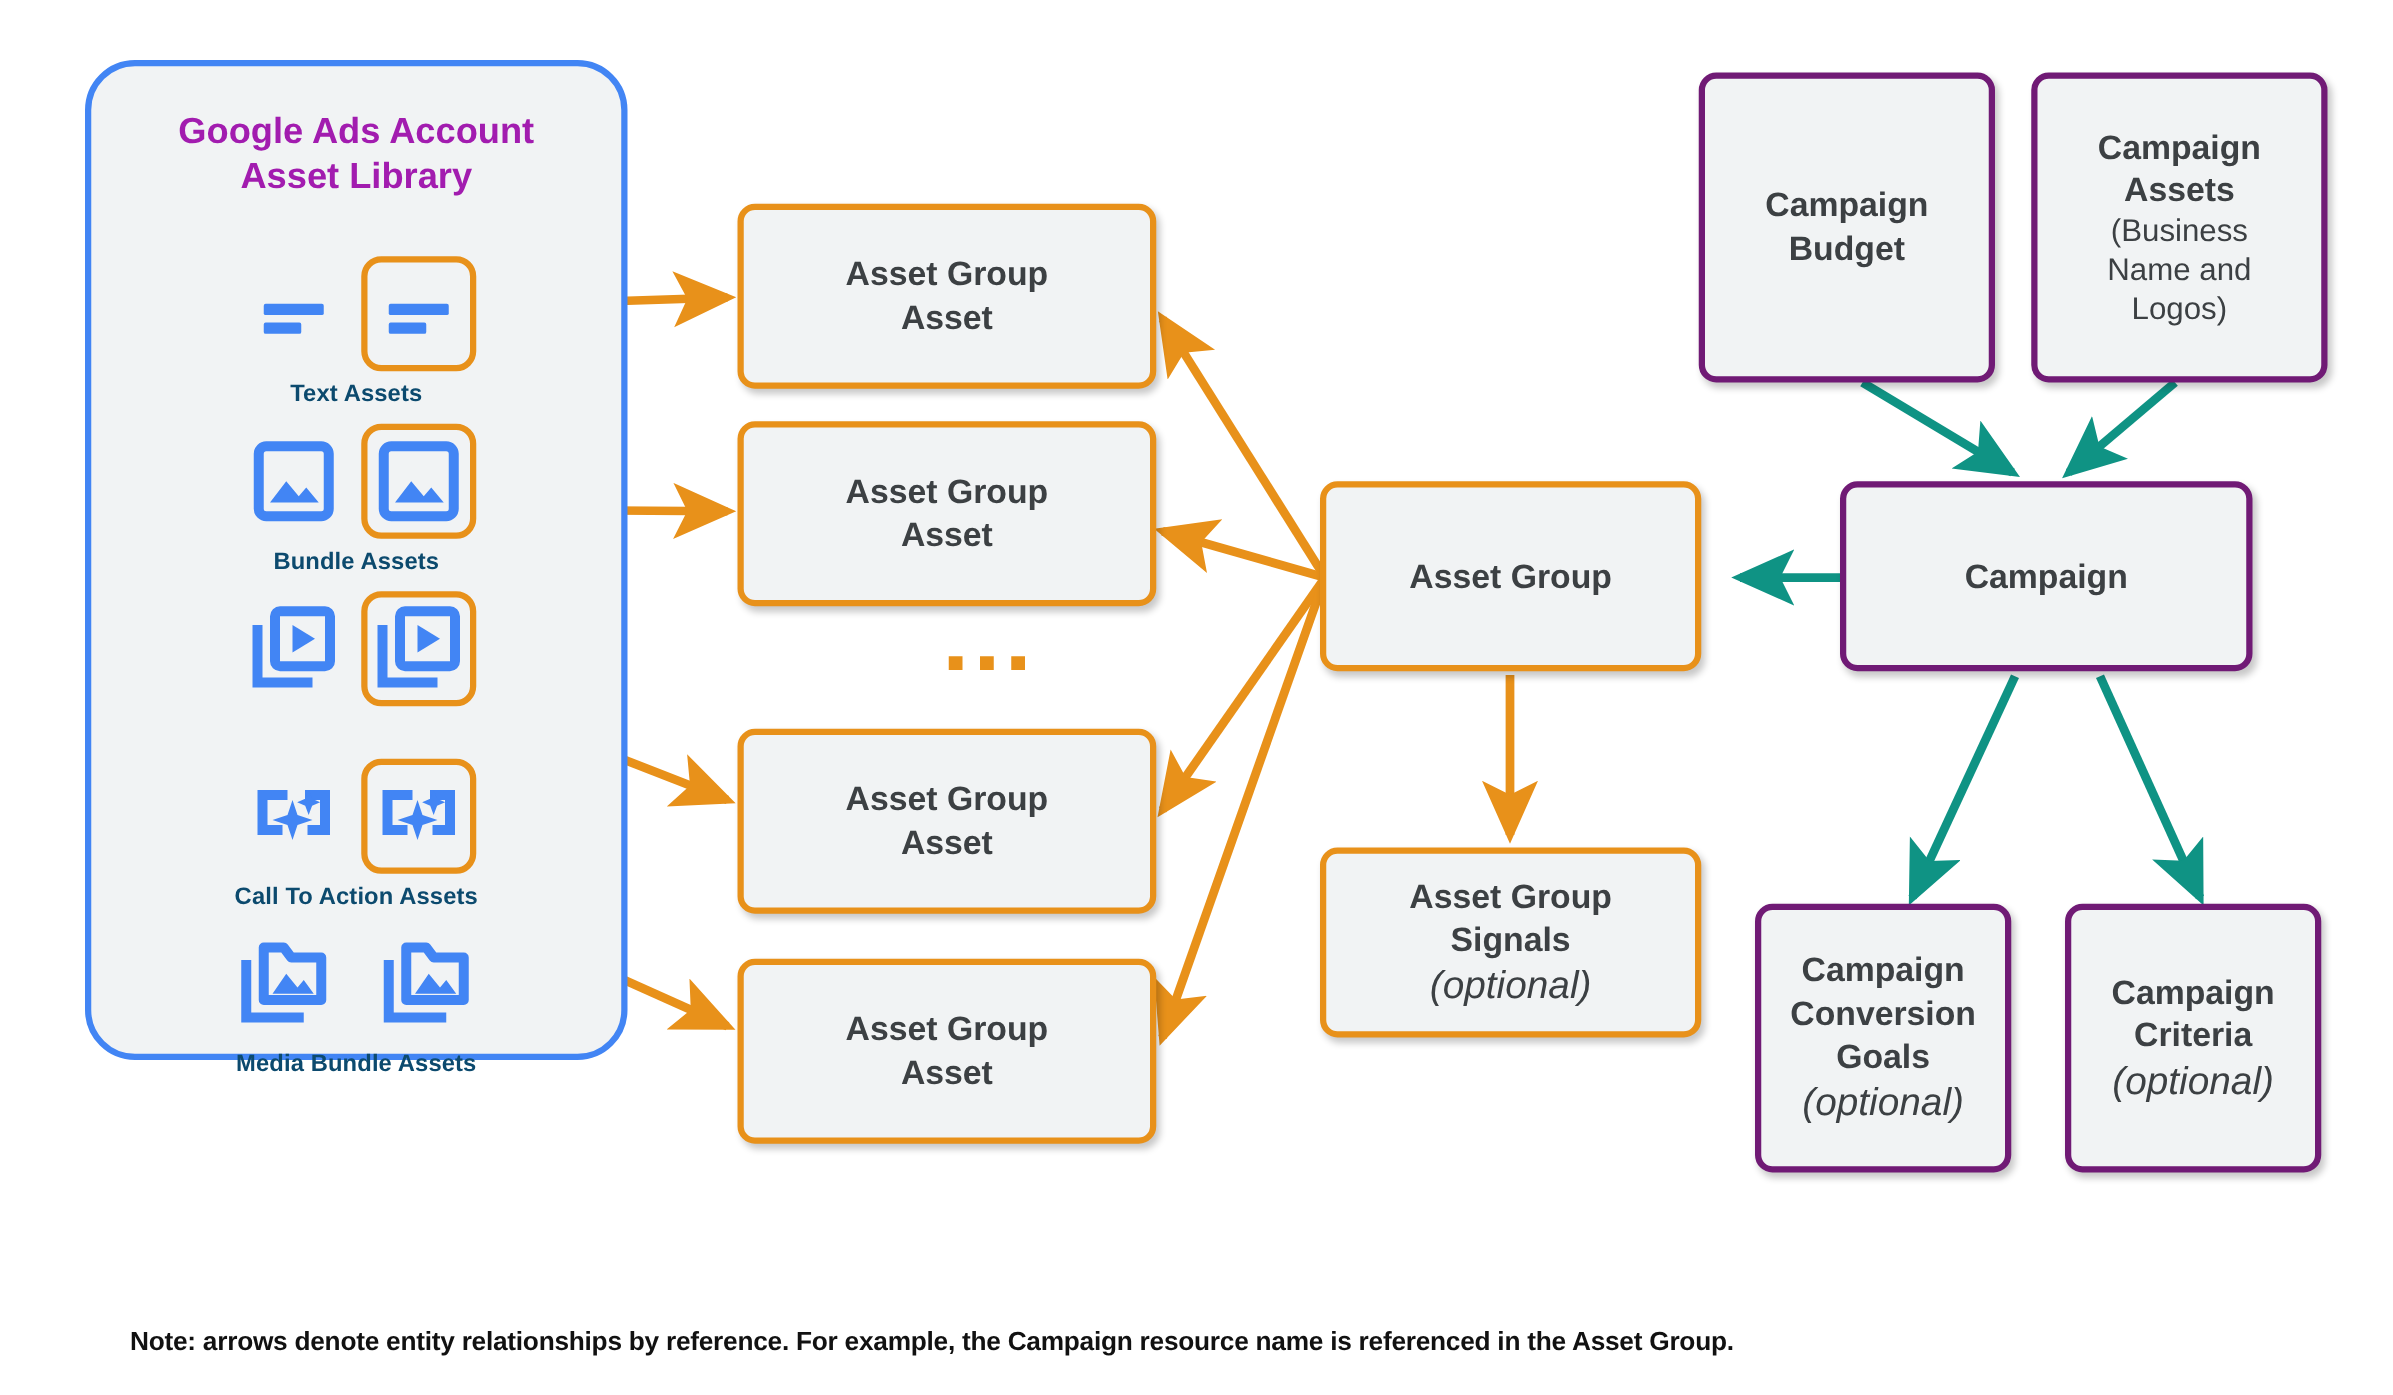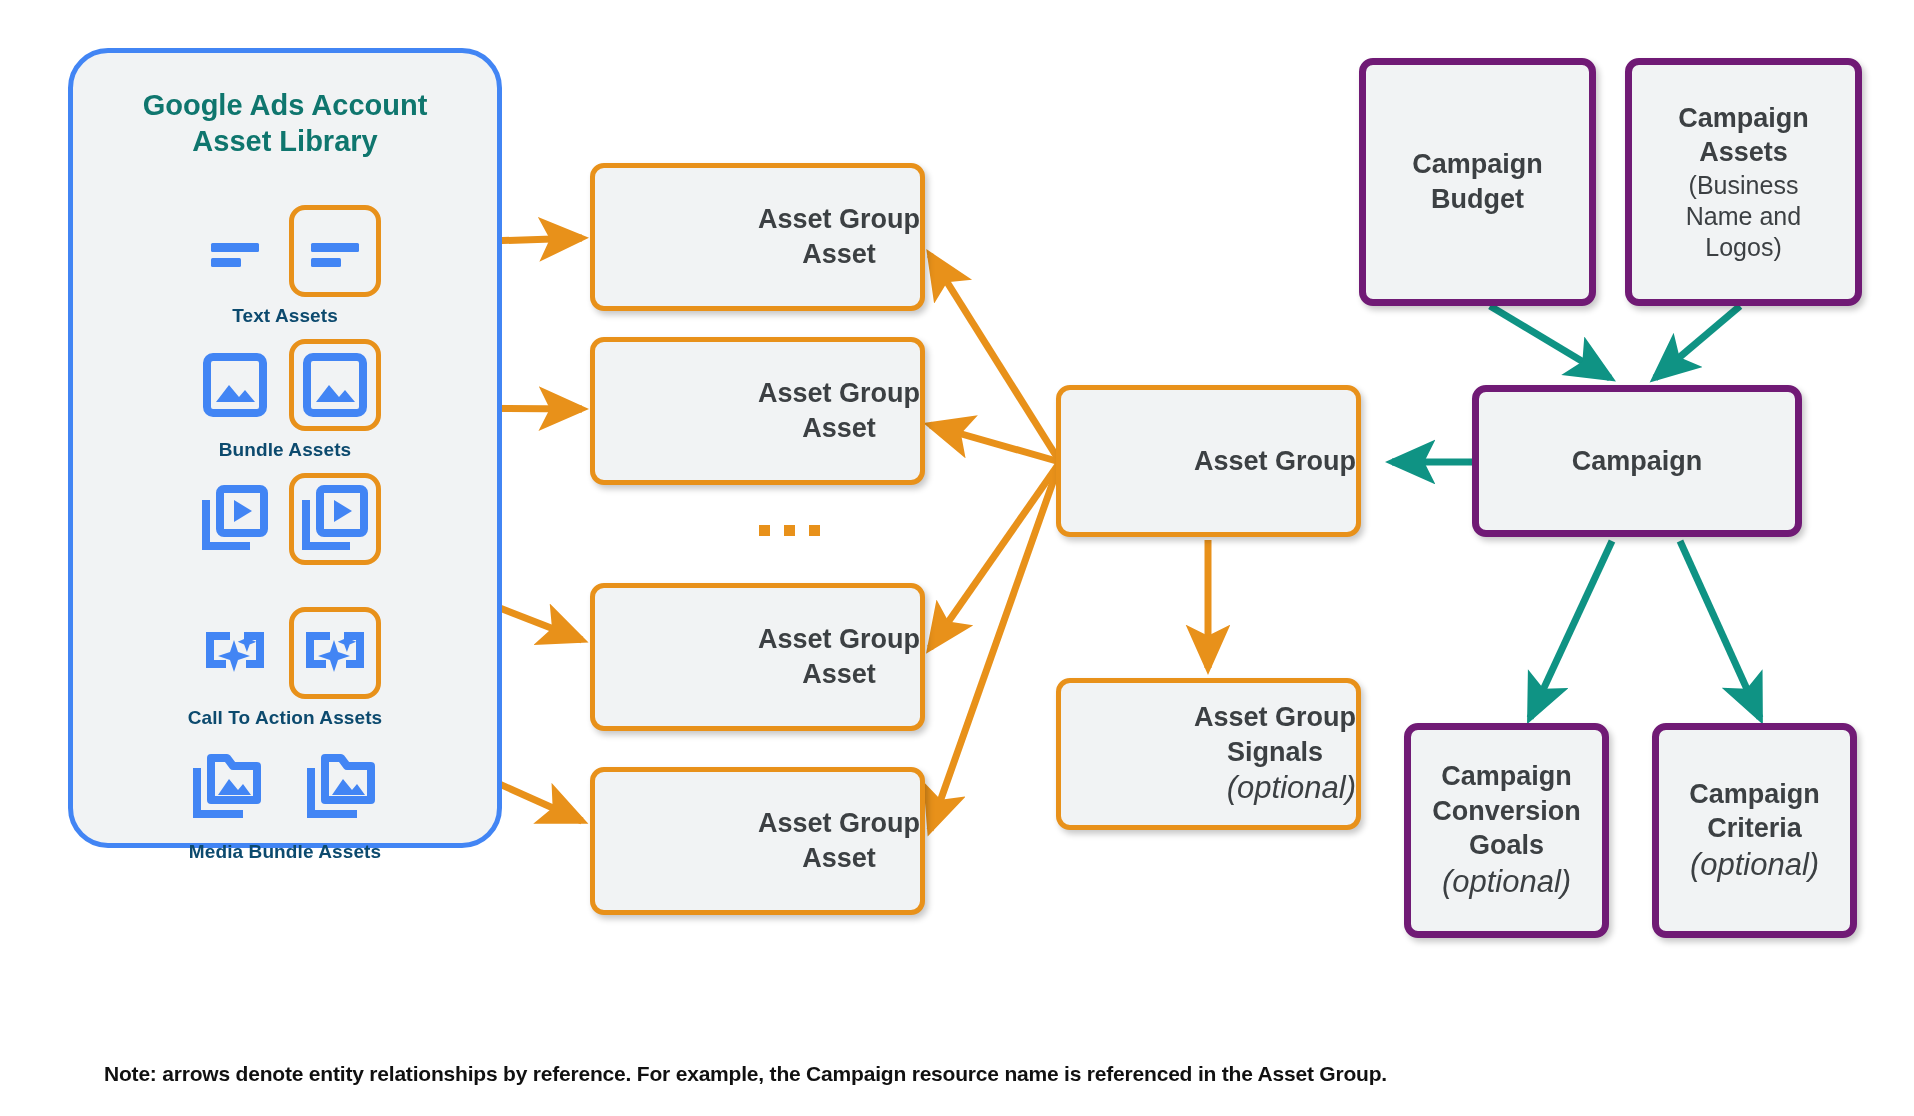--- a/index.html
+++ b/index.html
@@ -43,21 +43,21 @@
     z-index: 2;
   }
   .library-title {
     position: absolute;
     top: 34px;
     left: 0;
     width: 100%;
     text-align: center;
     font-size: 29px;
     font-weight: bold;
-    color: #0f766e;
+    color: #a21caf;
     line-height: 1.25;
     white-space: pre-line;
   }
 
   .asset-row {
     position: absolute;
     left: 0;
     width: 100%;
     height: 130px;
   }
@@ -99,22 +99,22 @@
     border-radius: 14px;
     display: flex;
     flex-direction: column;
     align-items: center;
     justify-content: center;
     text-align: center;
     color: #3c4043;
     box-shadow: 3px 4px 6px rgba(0,0,0,0.22);
     z-index: 2;
   }
-  .node.orange { border: 5px solid #e8911a; align-items: flex-end; }
-  .node.teal   { border: 7px solid #701a75; }
+  .node.orange { border: 5px solid #e8911a; }
+  .node.teal   { border: 5px solid #701a75; }
   .node .main {
     font-size: 27px;
     font-weight: bold;
     line-height: 1.28;
     white-space: pre-line;
   }
   .node .sub-italic {
     font-size: 31px;
     font-style: italic;
     font-weight: normal;

